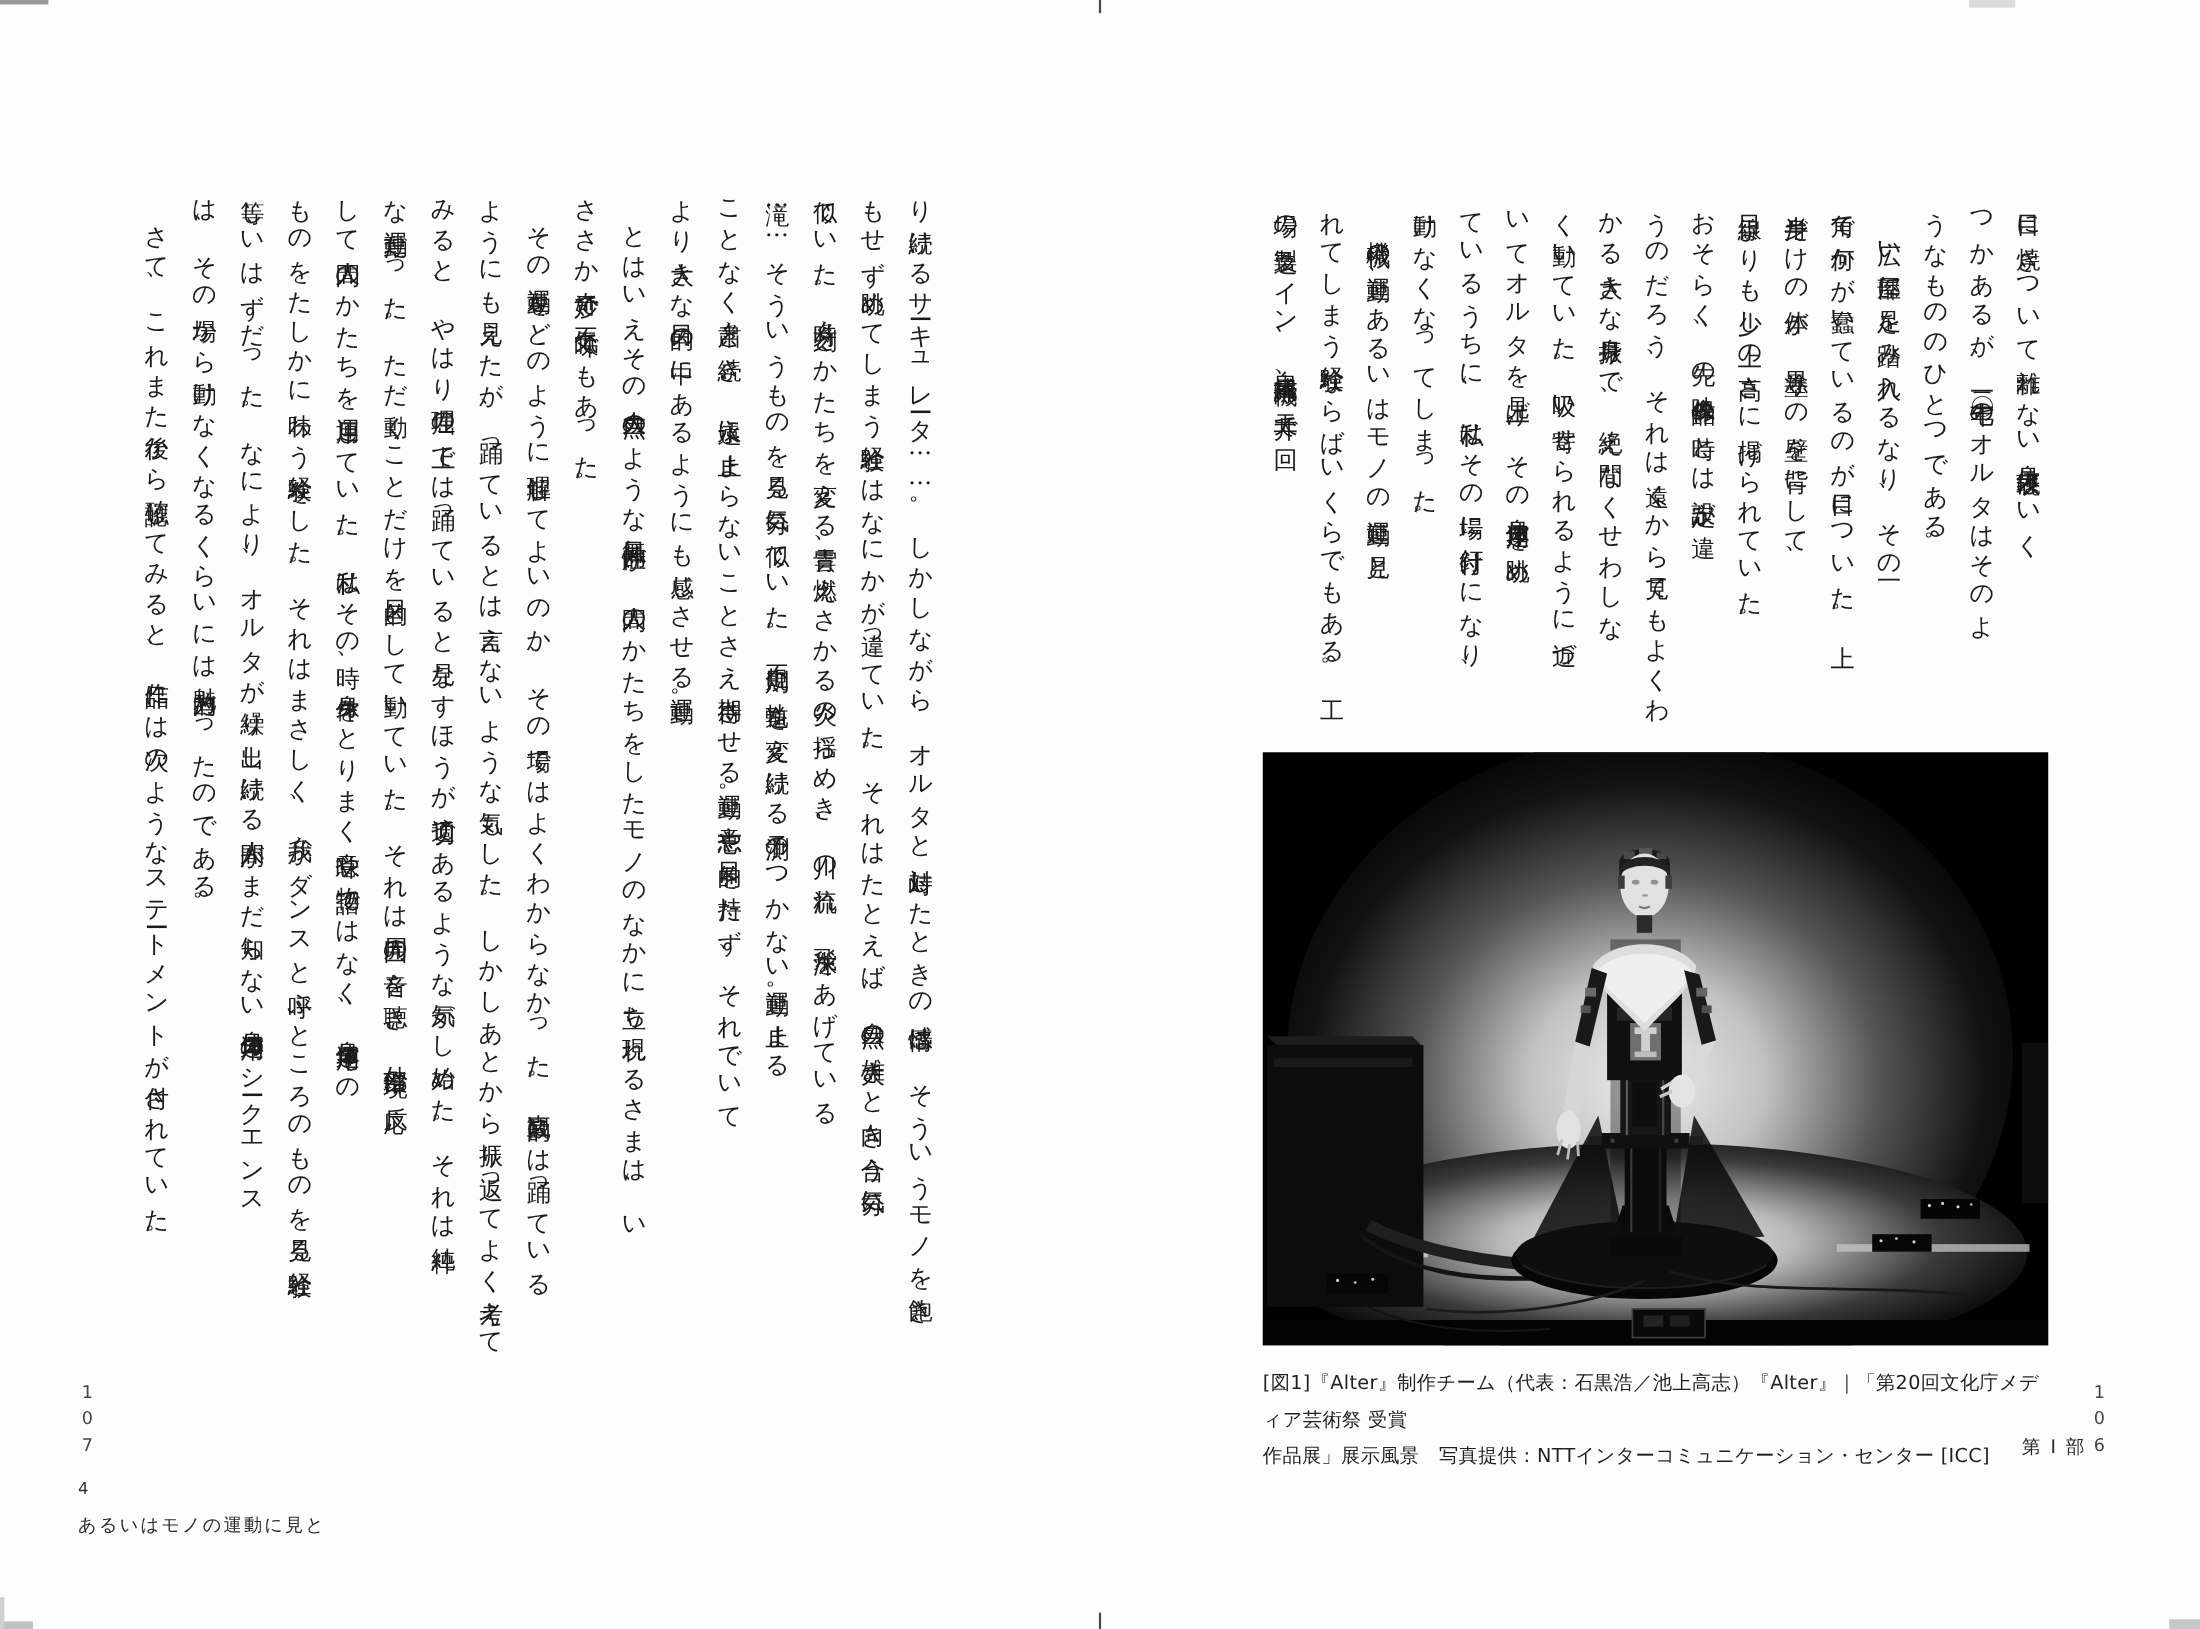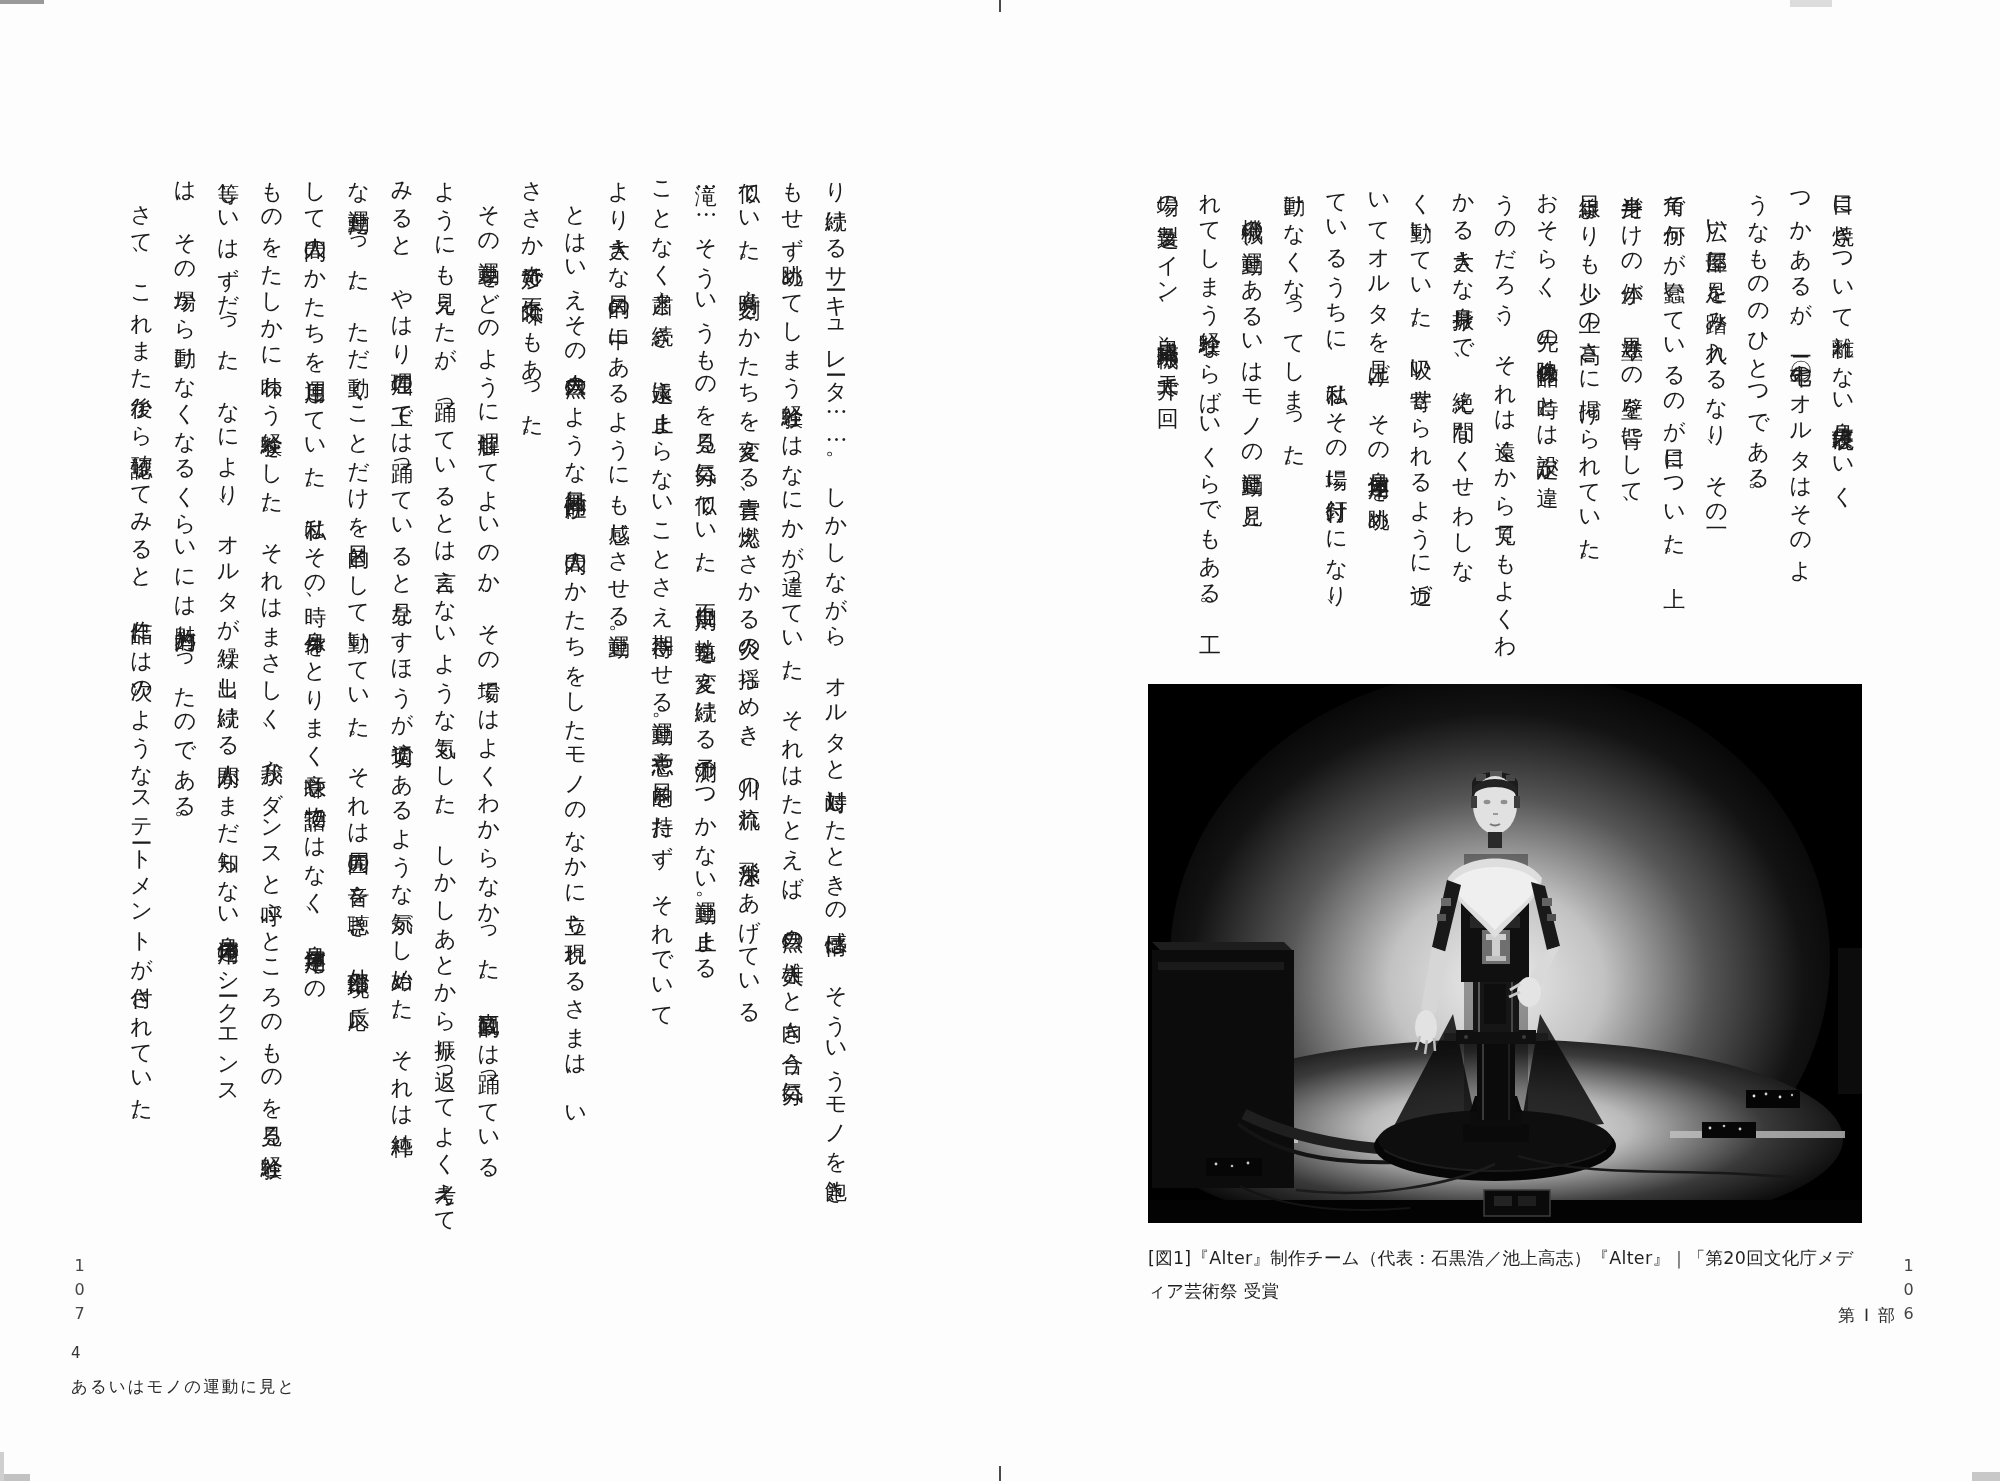--- a/index.html
+++ b/index.html
@@ -230,20 +230,21 @@
     </g>
 
     <rect x="336" y="506" width="66" height="26" fill="#0a0a0a" stroke="#3e3e3e" stroke-width="1.5"></rect>
     <rect x="346" y="512" width="18" height="10" fill="#232323"></rect>
     <rect x="370" y="512" width="18" height="10" fill="#1e1e1e"></rect>
   </svg>
 </div>
 
 <div id="figure-caption">
     <div class="line">[図1]『Alter』制作チーム（代表：石黒浩／池上高志）『Alter』｜「第20回文化庁メディア芸術祭 受賞</div>
+    <div class="line">作品展」展示風景　写真提供：NTTインターコミュニケーション・センター [ICC]</div>
   </div>
 
 <div id="page-left-text" class="vblock">
     <div class="line">り続けるサーキュレータ……。しかしながら、オルタと対峙したときの感情は、そういうモノを飽き</div>
     <div class="line">もせず眺めてしまう経験とはなにかが違っていた。それはたとえば、自然の雄大さと向き合う気分に</div>
     <div class="line">似ていた。時々刻々とかたちを変える青雲、燃えさかる炎の揺らめき、川の流れ、飛沫をあげている</div>
     <div class="line">滝……そういうものを見る気分に似ていた。不規則に軌道を変え続ける予測のつかない運動。止まる</div>
     <div class="line">ことなく粛々と続き、永遠に止まらないことさえ期待させる運動。意志や目的を持たず、それでいて</div>
     <div class="line">より大きな目的の中にあるようにも感じさせる運動。</div>
     <div class="line">　とはいえその大自然のような無目的性が、人間のかたちをしたモノのなかに立ち現れるさまは、い</div>

